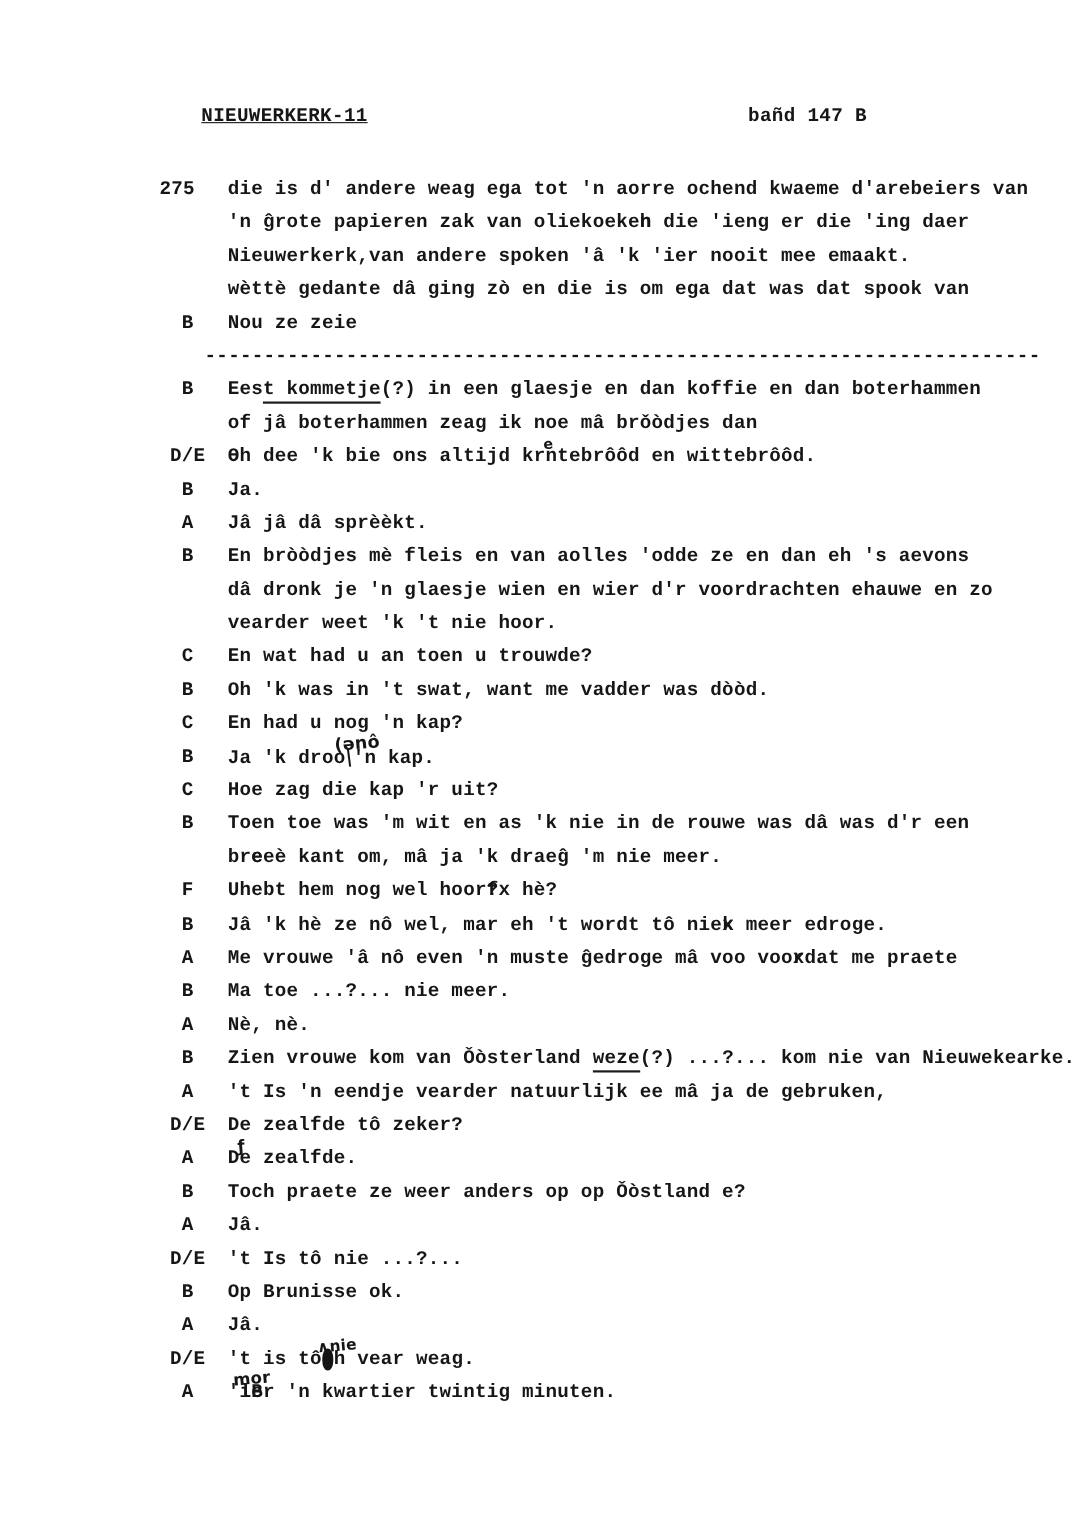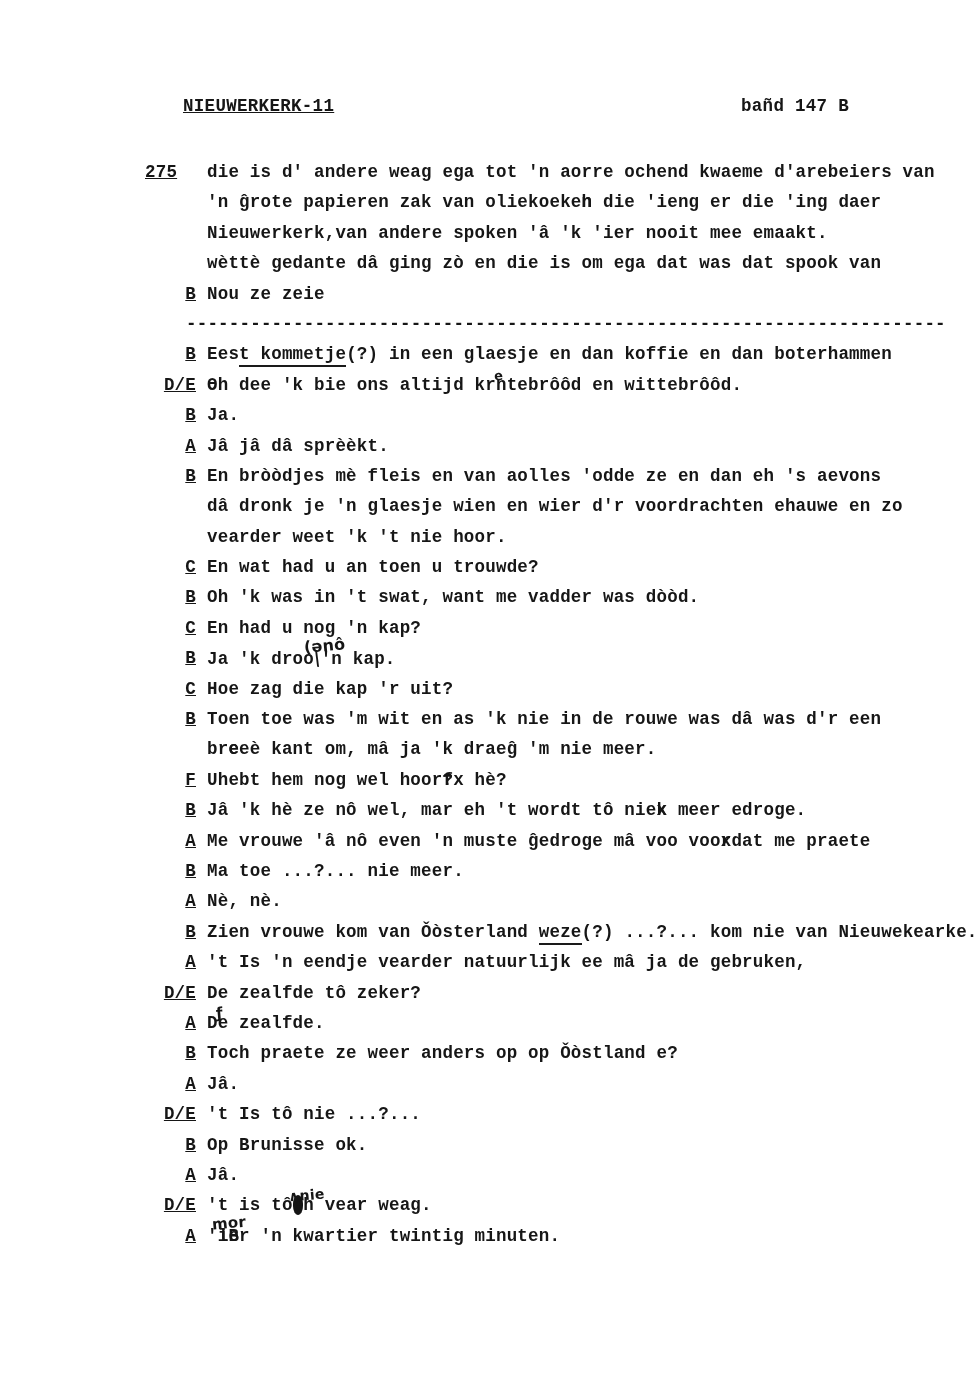--- a/index.html
+++ b/index.html
@@ -10,31 +10,31 @@
     overflow:hidden;
     font-family:"Liberation Mono","DejaVu Sans Mono",monospace;
     color:#161616;
   }
   .page{position:absolute;inset:0;}
   .hdr{
     position:absolute;top:96px;height:22px;
     font-size:17.5px;font-weight:bold;letter-spacing:0.3px;white-space:pre;
   }
   .hdr.left{left:183px;text-decoration:underline;}
-  .hdr.right{left:741px;}
+  .hdr.right{left:680px;}
   .transcript{
     position:absolute;left:145px;top:157px;width:830px;
     font-size:17.5px;font-weight:bold;letter-spacing:0.2px;
   }
   .row{
     display:grid;grid-template-columns:62px 1fr;
     height:30.4px;line-height:30.4px;
     white-space:pre;overflow:visible;
   }
-  .label{text-align:right;padding-right:11px;text-decoration:underline;}
+  .label{text-align:center;padding-right:11px;}
   .label.num{padding-right:32px;}
   .utt{white-space:pre;}
   .sep{
     height:30.4px;line-height:30.4px;
     padding-left:41px;white-space:pre;letter-spacing:0.2px;
   }
   .u{border-bottom:2px solid #1a1a1a;padding-bottom:1px;}
   .ov{position:relative;display:inline-block;}
   .ov .ov2{position:absolute;left:0;top:0;}
   .blot{background:#141414;color:#141414;border-radius:45%;}
@@ -58,20 +58,21 @@
   <span class="hdr left">NIEUWERKERK-11</span>
   <span class="hdr right">bañd 147 B</span>
   <div class="transcript">
       <div class="row"><span class="label num">275</span><span class="utt"><span>die is d' andere weag ega tot 'n aorre ochend kwaeme d'arebeiers van</span></span></div>
       <div class="row"><span class="label"></span><span class="utt"><span>'n ĝrote papieren zak van oliekoeke</span><span class="ov"><span>h</span><span class="ov2">n</span></span><span> die 'ieng er die 'ing daer</span></span></div>
       <div class="row"><span class="label"></span><span class="utt"><span>Nieuwerkerk,van andere spoken 'â 'k 'ier nooit mee emaakt.</span></span></div>
       <div class="row"><span class="label"></span><span class="utt"><span>wèttè gedante dâ ging zò en die is om ega dat was dat spook van</span></span></div>
       <div class="row"><span class="label">B</span><span class="utt"><span>Nou ze zeie</span></span></div>
       <div class="sep">-----------------------------------------------------------------------</div>
       <div class="row"><span class="label">B</span><span class="utt"><span>Ees</span><span class="u">t kommetje</span><span>(?) in een glaesje en dan koffie en dan boterhammen</span></span></div>
+      <div class="row"><span class="label"></span><span class="utt"><span>of jâ boterhammen zeag ik noe mâ brǒòdjes dan</span></span></div>
       <div class="row"><span class="label">D/E</span><span class="utt"><span>Ɵh dee 'k bie ons altijd kr</span><span class="hwa"><span class="hw above" style="left: -0.15em; font-size: 13px;">e</span></span><span>ntebrôôd en wittebrôôd.</span></span></div>
       <div class="row"><span class="label">B</span><span class="utt"><span>Ja.</span></span></div>
       <div class="row"><span class="label">A</span><span class="utt"><span>Jâ jâ dâ sprèèkt.</span></span></div>
       <div class="row"><span class="label">B</span><span class="utt"><span>En bròòdjes mè fleis en van aolles 'odde ze en dan eh 's aevons</span></span></div>
       <div class="row"><span class="label"></span><span class="utt"><span>dâ dronk je 'n glaesje wien en wier d'r voordrachten ehauwe en zo</span></span></div>
       <div class="row"><span class="label"></span><span class="utt"><span>vearder weet 'k 't nie hoor.</span></span></div>
       <div class="row"><span class="label">C</span><span class="utt"><span>En wat had u an toen u trouwde?</span></span></div>
       <div class="row"><span class="label">B</span><span class="utt"><span>Oh 'k was in 't swat, want me vadder was dòòd.</span></span></div>
       <div class="row"><span class="label">C</span><span class="utt"><span>En had u nog 'n kap?</span></span></div>
       <div class="row"><span class="label">B</span><span class="utt"><span>Ja 'k droo</span><span class="hwa"><span class="hw above" style="left: -0.6em; font-size: 16px;">(ənô</span></span><span class="hwin">\</span><span>'n kap.</span></span></div>

